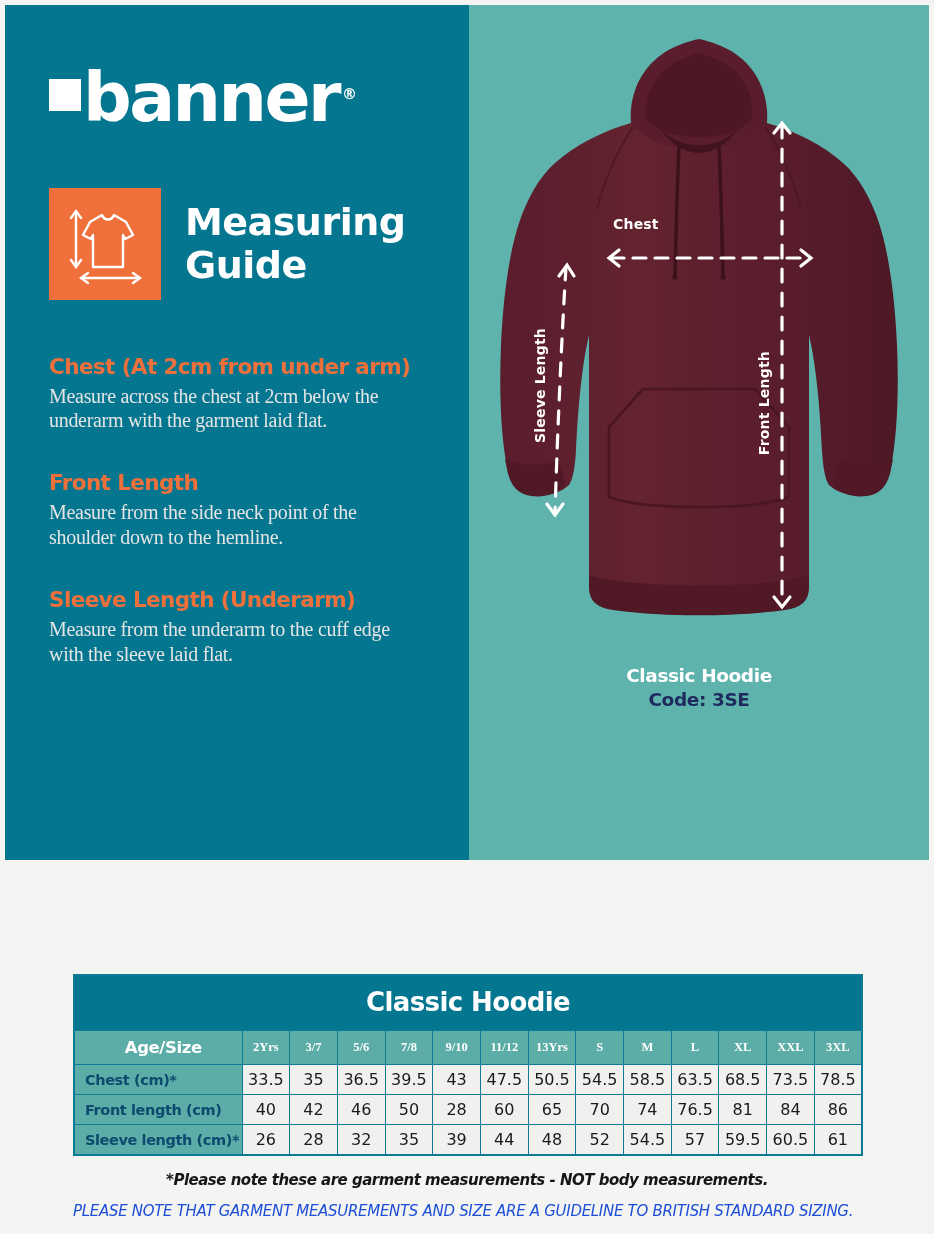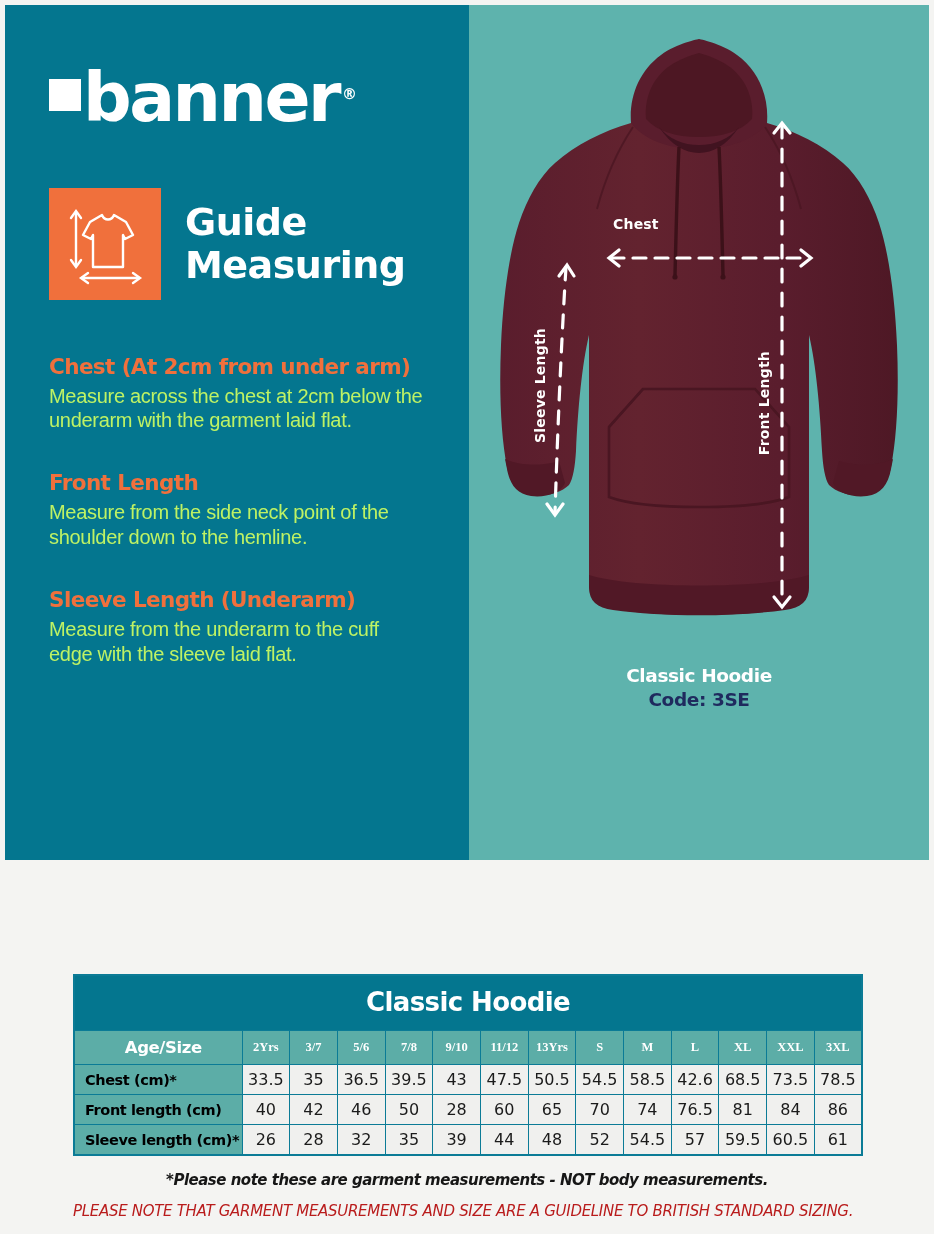--- a/index.html
+++ b/index.html
@@ -68,23 +68,23 @@
   
   .instructions { margin-top: 54px; }
   .instr { margin-bottom: 37px; }
   .instr:last-child { margin-bottom: 0; }
   .instr-head {
     color: #f0703c; font-size: 21.5px; font-weight: 700;
     letter-spacing: -0.6px; margin-bottom: 5px;
     font-family: "DejaVu Sans", sans-serif;
   }
   .instr-body {
-    color: #bef264; font-size: 20px; line-height: 1.24;
+    color: #e5e5e5; font-size: 20px; line-height: 1.24;
     letter-spacing: -0.3px;
-    font-family: Liberation Sans, sans-serif;
+    font-family: Liberation Serif, serif;
   }
 
   
   .hoodie-wrap {
     position: absolute; left: 0; top: 0; width: 460px; height: 855px;
   }
   .hoodie-svg { position: absolute; left: 14px; top: 22px; }
   .hoodie-caption {
     position: absolute; left: 0; right: 0; top: 660px; text-align: center;
   }
@@ -109,21 +109,21 @@
     font-size: 26px; font-weight: 700; text-align: center;
     padding: 11px 0 13px 0; letter-spacing: -0.6px;
     font-family: "DejaVu Sans", sans-serif;
   }
   .hdr-cell {
     background: #5cada7; color: #ffffff; font-weight: 700;
     font-size: 12.5px; text-align: center; padding: 7px 0;
     font-family: Liberation Serif, serif;
   }
   .rowlabel {
-    background: #5cada7; color: #000000; font-weight: 700;
+    background: #5cada7; color: #0c4a6e; font-weight: 700;
     font-size: 14.5px; text-align: left; padding: 6px 0 6px 10px;
     letter-spacing: -0.4px;
     font-family: "DejaVu Sans", sans-serif;
   }
   .hdr-agesize {
     background: #5cada7; color: #ffffff; font-weight: 700;
     font-size: 16.5px; text-align: center; padding: 7px 0 7px 10px;
     letter-spacing: -0.4px;
     font-family: "DejaVu Sans", sans-serif;
   }
@@ -135,21 +135,21 @@
 
   
   .footnotes { padding: 0 68px; margin-top: 15px; }
   .foot-bold {
     color: #161616; font-size: 15px; font-weight: 700; font-style: italic;
     letter-spacing: -0.5px;
     font-family: "DejaVu Sans", sans-serif;
     text-align: center;
   }
   .foot-blue {
-    color: #b91c1c; font-size: 15px; font-style: italic;
+    color: #1d4ed8; font-size: 15px; font-style: italic;
     letter-spacing: -0.3px; margin-top: 13px;
     font-family: "DejaVu Sans", sans-serif;
   }
 </style>
 </head>
 <body>
 
 <div class="page">
 
   <div class="hero">
@@ -173,22 +173,22 @@
 
               <line x1="33" y1="90" x2="90" y2="90"></line>
               <polyline points="39,85 32,90 39,95"></polyline>
               <polyline points="84,85 91,90 84,95"></polyline>
             </g>
 
             <path d="M41 34 L53 27 C55.5 33 62.5 33 65 27 L77 34 L84 47 L76 51 L74 47 L74 79 L44 79 L44 47 L42 51 L34 47 Z" fill="none" stroke="#ffffff" stroke-width="2.4" stroke-linejoin="round"></path>
           </svg>
         </div>
         <div class="guide-title">
+          <div>Measuring</div>
           <div>Guide</div>
-          <div>Measuring</div>
         </div>
       </div>
 
       <div class="instructions">
         <div class="instr">
           <div class="instr-head">Chest (At 2cm from under arm)</div>
           <div class="instr-body">Measure across the chest at 2cm below the underarm with the garment laid flat.</div>
         </div>
         <div class="instr">
           <div class="instr-head">Front Length</div>
@@ -338,21 +338,21 @@
             <th class="rowlabel">Chest (cm)*</th>
             <td class="val-cell">33.5</td>
             <td class="val-cell">35</td>
             <td class="val-cell">36.5</td>
             <td class="val-cell">39.5</td>
             <td class="val-cell">43</td>
             <td class="val-cell">47.5</td>
             <td class="val-cell">50.5</td>
             <td class="val-cell">54.5</td>
             <td class="val-cell">58.5</td>
-            <td class="val-cell">42.6</td>
+            <td class="val-cell">63.5</td>
             <td class="val-cell">68.5</td>
             <td class="val-cell">73.5</td>
             <td class="val-cell">78.5</td>
           </tr>
           <tr>
             <th class="rowlabel">Front length (cm)</th>
             <td class="val-cell">40</td>
             <td class="val-cell">42</td>
             <td class="val-cell">46</td>
             <td class="val-cell">50</td>

